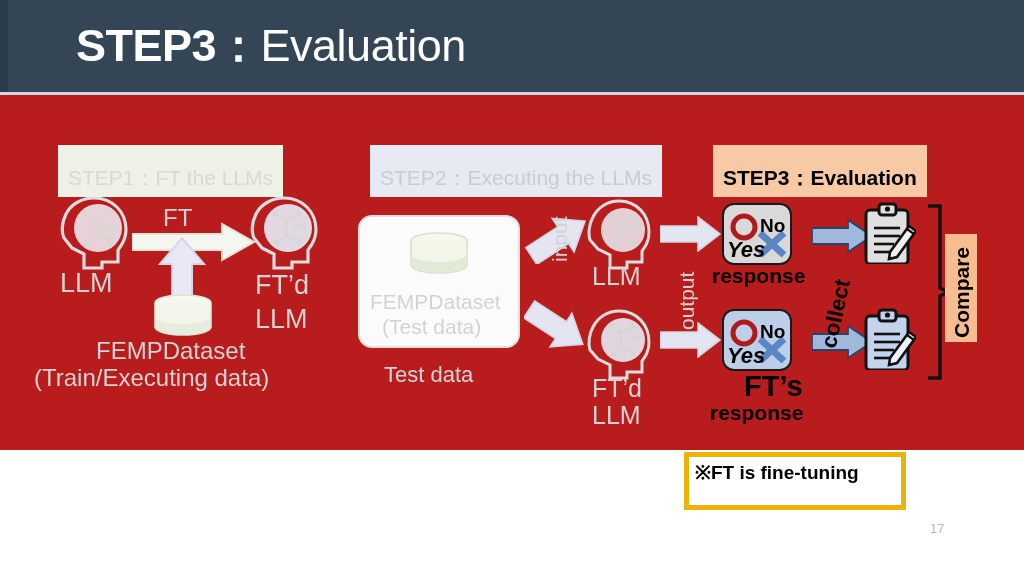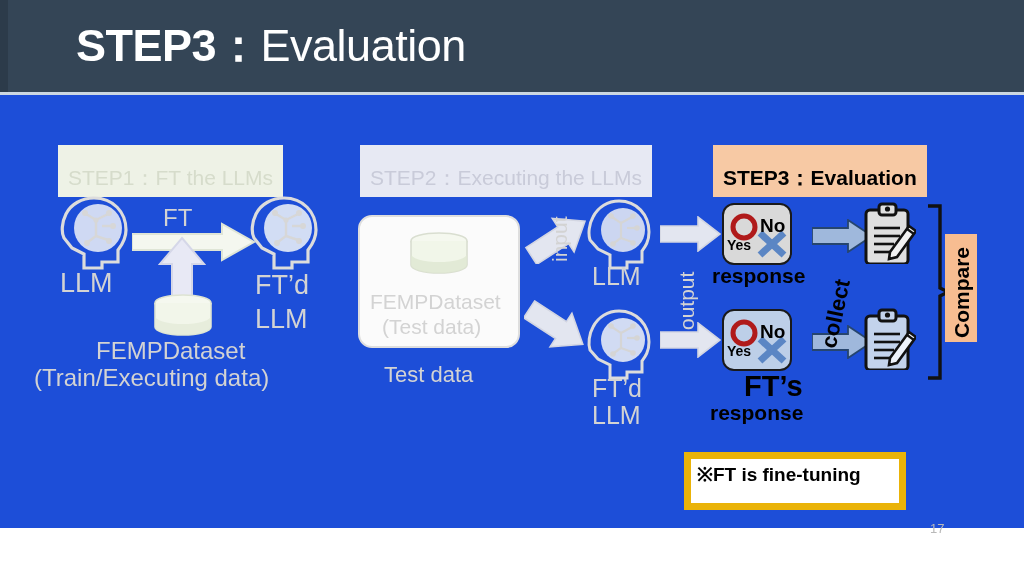--- a/index.html
+++ b/index.html
@@ -2,21 +2,21 @@
 <html><head>
 <meta charset="utf-8">
 <style>
   * { box-sizing: border-box; margin: 0; padding: 0; }
   html, body {
     width: 1024px; height: 576px;
     background: #ffffff;
     font-family: "Liberation Sans", sans-serif;
     overflow: hidden;
   }
-  #slide { position: relative; width: 1024px; height: 528px; background: #1d4ed8; }
+  #slide { position: relative; width: 1024px; height: 450px; background: #b91c1c; }
 
   
   #titlebar {
     position: absolute; left: 0; top: 0; width: 1024px; height: 92px;
     background: #344556;
   }
   #titlebar .edge-left {
     position: absolute; left: 0; top: 0; width: 8px; height: 92px;
     background: #2c3b4a;
   }
@@ -59,21 +59,21 @@
   }
   #step1 .lbl { color: #d3d3d3; }
   #s1-llm      { left: 60px;  top: 268px; font-size: 27px; }
   #s1-ftd-llm  { left: 255px; top: 268px; font-size: 27px; line-height: 34px; }
   #s1-ft       { left: 163px; top: 204px; font-size: 24px; color: #d8ded0; }
   #s1-femp     { left: 96px;  top: 335px; font-size: 24px; line-height: 32px; text-align:center;}
   #s1-femp2    { left: 34px;  top: 362px; font-size: 24px; line-height: 32px; }
 
   
   #step2-header {
-    left: 360px; top: 145px;
+    left: 370px; top: 145px;
     background: #e7e9f3; color: #c9cbd9;
   }
   #step2 .lbl { color: #d3d3d3; }
   #s2-box {
     position: absolute; left: 358px; top: 215px; width: 162px; height: 133px;
     border: 2px solid #dedede; border-radius: 14px; background: #fbfbfb;
   }
   #s2-femp  { left: 370px; top: 288px; font-size: 21px; line-height: 28px; }
   #s2-femp2 { left: 382px; top: 313px; font-size: 21px; line-height: 28px; }
   #s2-testdata { left: 384px; top: 362px; font-size: 22px; }
@@ -95,21 +95,21 @@
     background: #f7c9a4; color: #000000;
     font-weight: bold; font-size: 21px;
   }
   .resp-box {
     position: absolute; width: 70px; height: 62px;
     border: 2px solid #1a1a1a; border-radius: 12px;
   }
   #resp-box-1 { left: 722px; top: 203px; background: #d9d9d9; }
   #resp-box-2 { left: 722px; top: 309px; background: #bdcfe8; }
   .resp-no  { position: absolute; font-size: 19px; font-weight: bold; color: #000; text-align: right; }
-  .resp-yes { position: absolute; font-size: 14px; font-weight: bold; color: #000; }
+  .resp-yes { position: absolute; font-size: 22px; font-weight: bold; color: #000; font-style: italic; }
 
   .clipboard { position: absolute; width: 54px; height: 62px; }
 
   .blue-arrow { position: absolute; }
 
   #lbl-response1 { left: 712px; top: 264px; font-size: 21px; font-weight: bold; color: #000; }
   #lbl-fts       { left: 744px; top: 370px; font-size: 29px; font-weight: bold; color: #000; }
   #lbl-response2 { left: 710px; top: 401px; font-size: 21px; font-weight: bold; color: #000; }
   #lbl-collect {
     position: absolute; left: 816px; top: 345px; font-size: 22px; font-weight: bold; color:#000;
@@ -120,21 +120,21 @@
     background: #f7bd91;
   }
   #compare-txt {
     position: absolute; left: 5px; top: 104px; font-size: 21px; font-weight: bold; color: #000;
     transform: rotate(-90deg); transform-origin: left top; white-space: nowrap;
   }
 
   
   #note-box {
     position: absolute; left: 684px; top: 452px; width: 222px; height: 58px;
-    border: 7px solid #eab308; background: #fff;
+    border: 5px solid #eab308; background: #fff;
     padding: 3px 6px;
   }
   #note-box div {
     font-size: 19px; line-height: 26px; font-weight: bold; color: #000;
     white-space: nowrap;
   }
   #page-num {
     position: absolute; left: 930px; top: 521px;
     font-size: 13px; color: #b9b9b9;
   }

